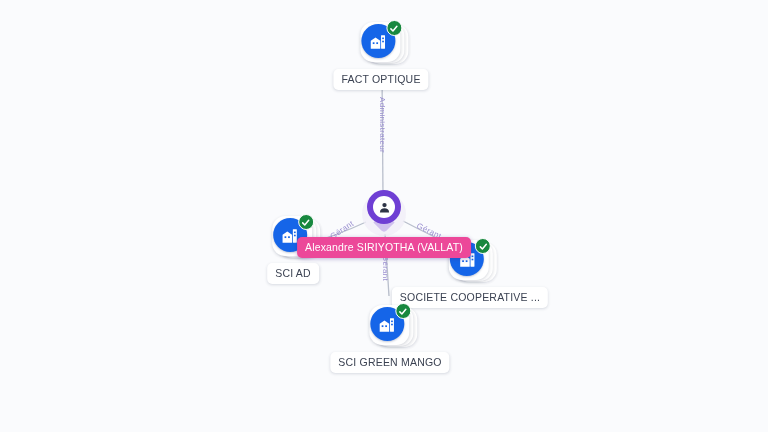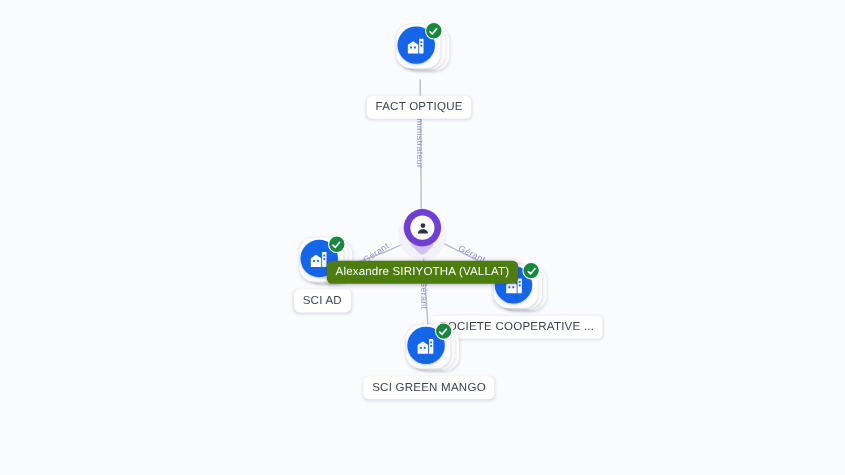--- a/index.html
+++ b/index.html
@@ -145,21 +145,21 @@
     line-height: 1;
     letter-spacing: .2px;
     padding: 5px 8px 5px 8px;
     border-radius: 5px;
     white-space: nowrap;
     box-shadow: 0 1px 3px rgba(40,50,80,.16);
   }
 
   .person-label {
     position: absolute;
-    background: #4d7c0f;
+    background: #ec4899;
     color: #ffffff;
     font-size: 10.5px;
     line-height: 1;
     letter-spacing: .15px;
     padding: 5px 8px;
     border-radius: 5px;
     white-space: nowrap;
     box-shadow: 0 1px 4px rgba(60,30,130,.32);
     transform: translate(-50%, 0);
     z-index: 20;
@@ -196,21 +196,21 @@
   <path d="M 403 221 C 422 231 443 241 459 249" stroke="#b9bfcc" stroke-width="1.3" fill="none"></path>
 
   <path d="M 385 234 L 389 296" stroke="#b9bfcc" stroke-width="1.3" fill="none"></path>
 </svg>
 
 <div class="edge-label vert" style="left:382px; top:125px;">Administrateur</div>
 <div class="edge-label diag-left" style="left:342px; top:230px;">Gérant</div>
 <div class="edge-label diag-right" style="left:429px; top:231px;">Gérant</div>
 <div class="edge-label vert" style="left:385px; top:268px;">Gérant</div>
 
-<div class="node" style="left:381px; top:20px;gap:18px;">
+<div class="node" style="left:381px; top:20px;">
   <div class="stack">
     <div class="card c3"></div>
     <div class="card c2"></div>
     <div class="card c1"></div>
     <div class="icon-circle">
       <svg width="19" height="19" viewBox="0 0 24 24" fill="#ffffff">
         <path d="M3 21V11l6-4 6 4v10H3z"></path>
         <rect x="16" y="4" width="5" height="17" rx="0.5"></rect>
         <rect x="5.5" y="13" width="2.2" height="2.2" fill="#1565e8"></rect>
         <rect x="10" y="13" width="2.2" height="2.2" fill="#1565e8"></rect>
@@ -268,21 +268,21 @@
     </div>
     <div class="badge">
       <svg width="9" height="9" viewBox="0 0 24 24" fill="none" stroke="#ffffff" stroke-width="4" stroke-linecap="round" stroke-linejoin="round">
         <polyline points="4,13 9.5,18.5 20,6"></polyline>
       </svg>
     </div>
   </div>
   <div class="node-label">SOCIETE COOPERATIVE ...</div>
 </div>
 
-<div class="node" style="left:390px; top:293px;justify-content:flex-end;">
+<div class="node" style="left:390px; top:303px;justify-content:flex-end;">
   <div class="stack">
     <div class="card c3"></div>
     <div class="card c2"></div>
     <div class="card c1"></div>
     <div class="icon-circle">
       <svg width="19" height="19" viewBox="0 0 24 24" fill="#ffffff">
         <path d="M3 21V11l6-4 6 4v10H3z"></path>
         <rect x="16" y="4" width="5" height="17" rx="0.5"></rect>
         <rect x="5.5" y="13" width="2.2" height="2.2" fill="#1565e8"></rect>
         <rect x="10" y="13" width="2.2" height="2.2" fill="#1565e8"></rect>

